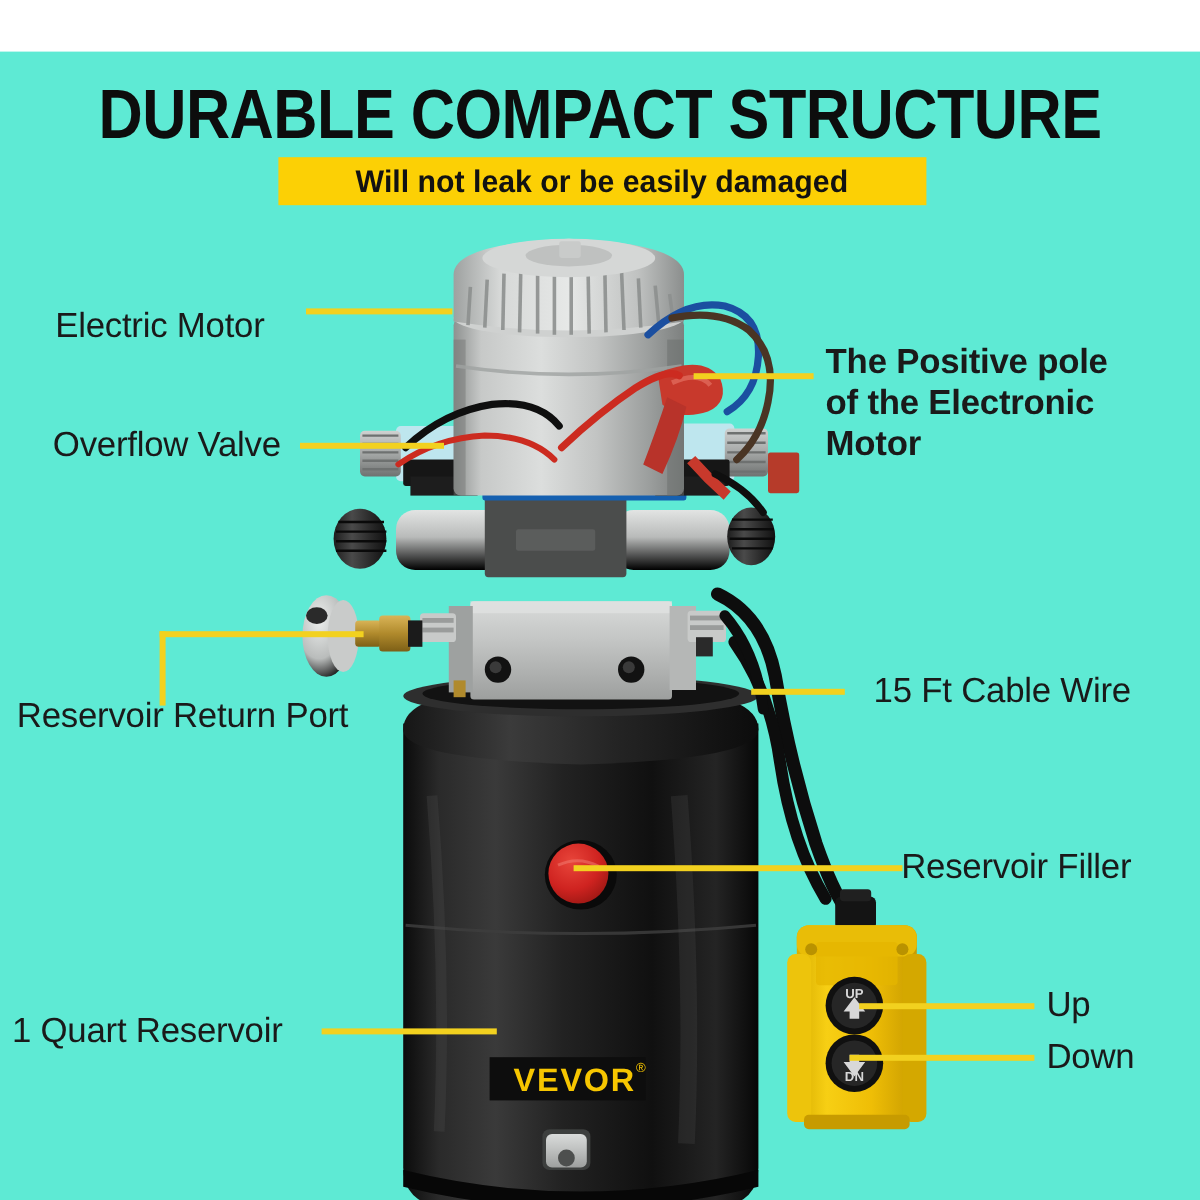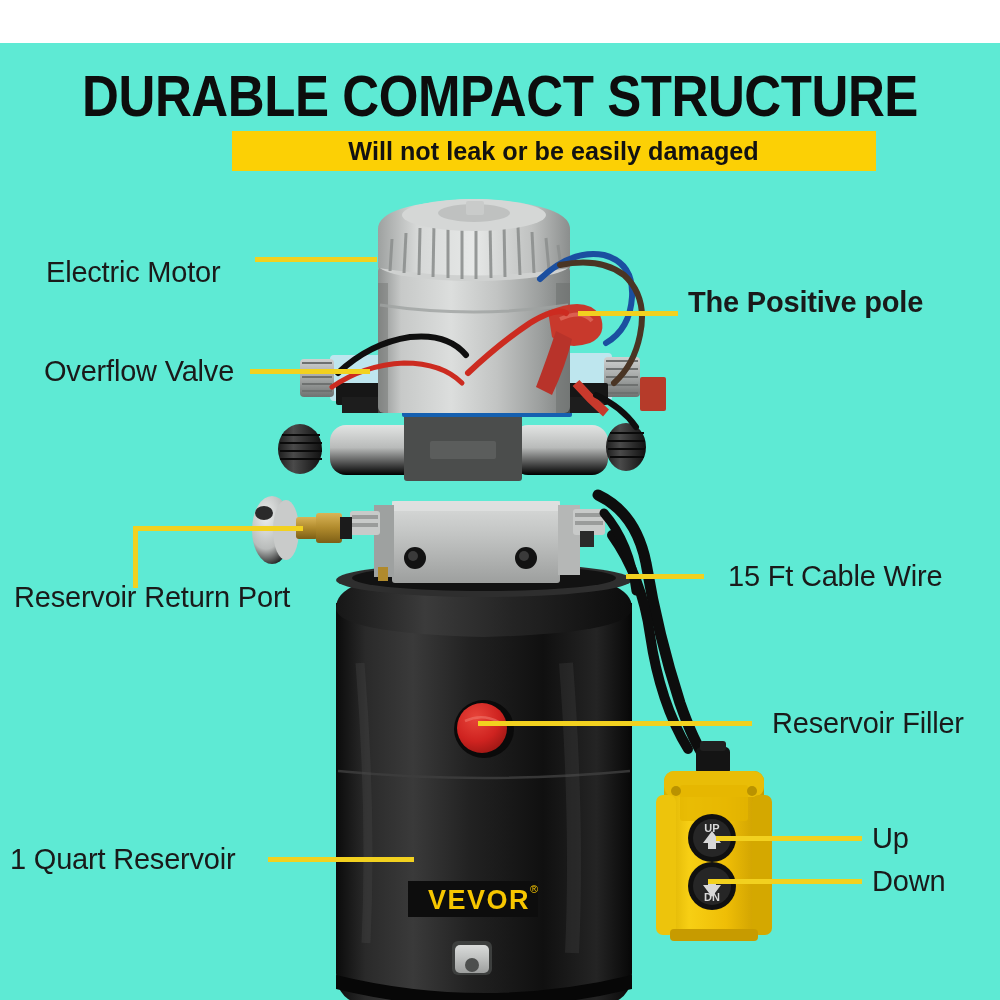--- a/index.html
+++ b/index.html
@@ -33,21 +33,21 @@
     letter-spacing: -0.5px;
     color: #0d0d0d;
     transform: scaleX(0.88);
     transform-origin: 50% 50%;
     white-space: nowrap;
   }
   #subbanner {
     position: absolute;
     left: 232px;
     top: 88px;
-    width: 644px;
+    width: 540px;
     height: 40px;
     background: #FCD005;
     display: flex;
     align-items: center;
     justify-content: center;
   }
   #subbanner .txt {
     font-weight: bold;
     font-size: 26px;
     color: #121212;
@@ -376,27 +376,28 @@
   <div class="leader leader-h" style="left:716px; top:793px; width:146px;"></div>
 
   <div class="leader leader-h" style="left:708px; top:836px; width:154px;"></div>
 
   <div class="label" style="left:46px; top:212px;">Electric Motor</div>
 
   <div class="label" style="left:44px; top:311px;text-align:right;">Overflow Valve</div>
 
   <div class="label two-line" style="left:688px; top:242px; width:300px;">
     <div>The Positive pole</div>
+    <div>of the Electronic Motor</div>
   </div>
 
   <div class="label" style="left:14px; top:537px;">Reservoir Return Port</div>
 
   <div class="label" style="left:728px; top:516px;">15 Ft Cable Wire</div>
 
-  <div class="label" style="left:772px; top:663px;">Reservoir Filler</div>
+  <div class="label" style="left:751px; top:663px;">Reservoir Filler</div>
 
   <div class="label" style="left:10px; top:799px;">1 Quart Reservoir</div>
 
   <div class="label" style="left:872px; top:778px;">Up</div>
 
   <div class="label" style="left:872px; top:821px;">Down</div>
 
 </div>
 
 </body></html>

